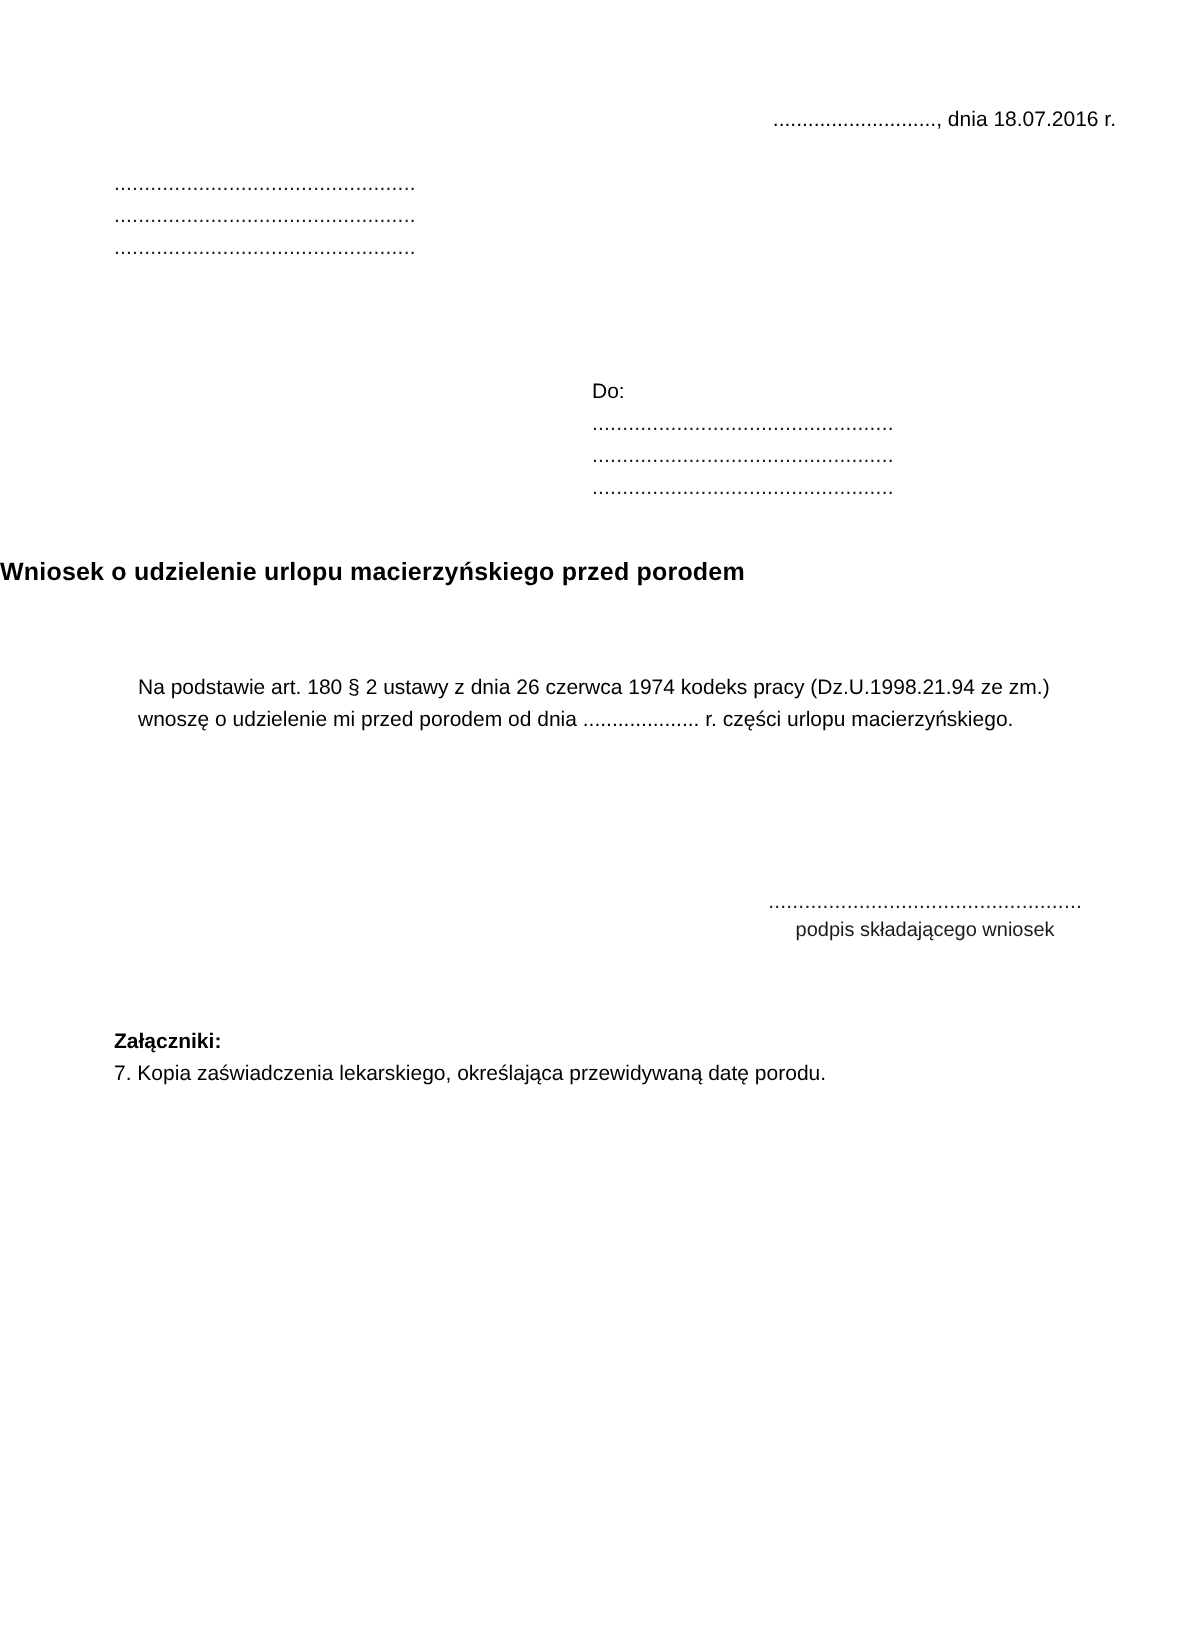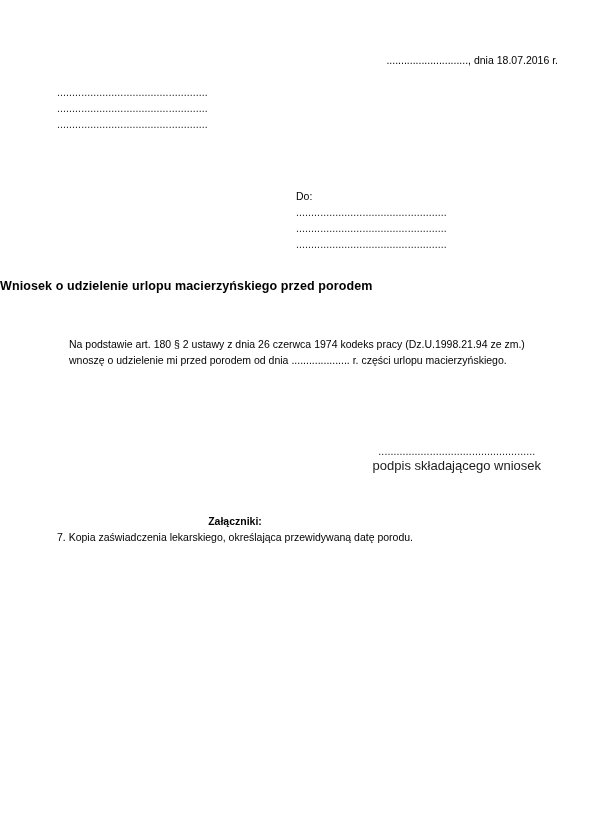--- a/index.html
+++ b/index.html
@@ -59,31 +59,30 @@
       line-height: 16px;
     }
     .signature-block {
       position: absolute;
       top: 445px;
       right: 59px;
       text-align: center;
       line-height: 13px;
     }
     .signature-caption {
-      font-size: 13px;
+      font-size: 10px;
       margin-top: 1px;
       color: #1a1a1a;
       text-align: center;
     }
     .attachments-block {
       position: absolute;
       left: 57px;
       top: 513px;
       line-height: 16px;
-      text-align: center;
     }
     .attachments-heading {
       font-weight: bold;
     }
   </style>
 </head>
 <body>
 
 <div class="page">
 

